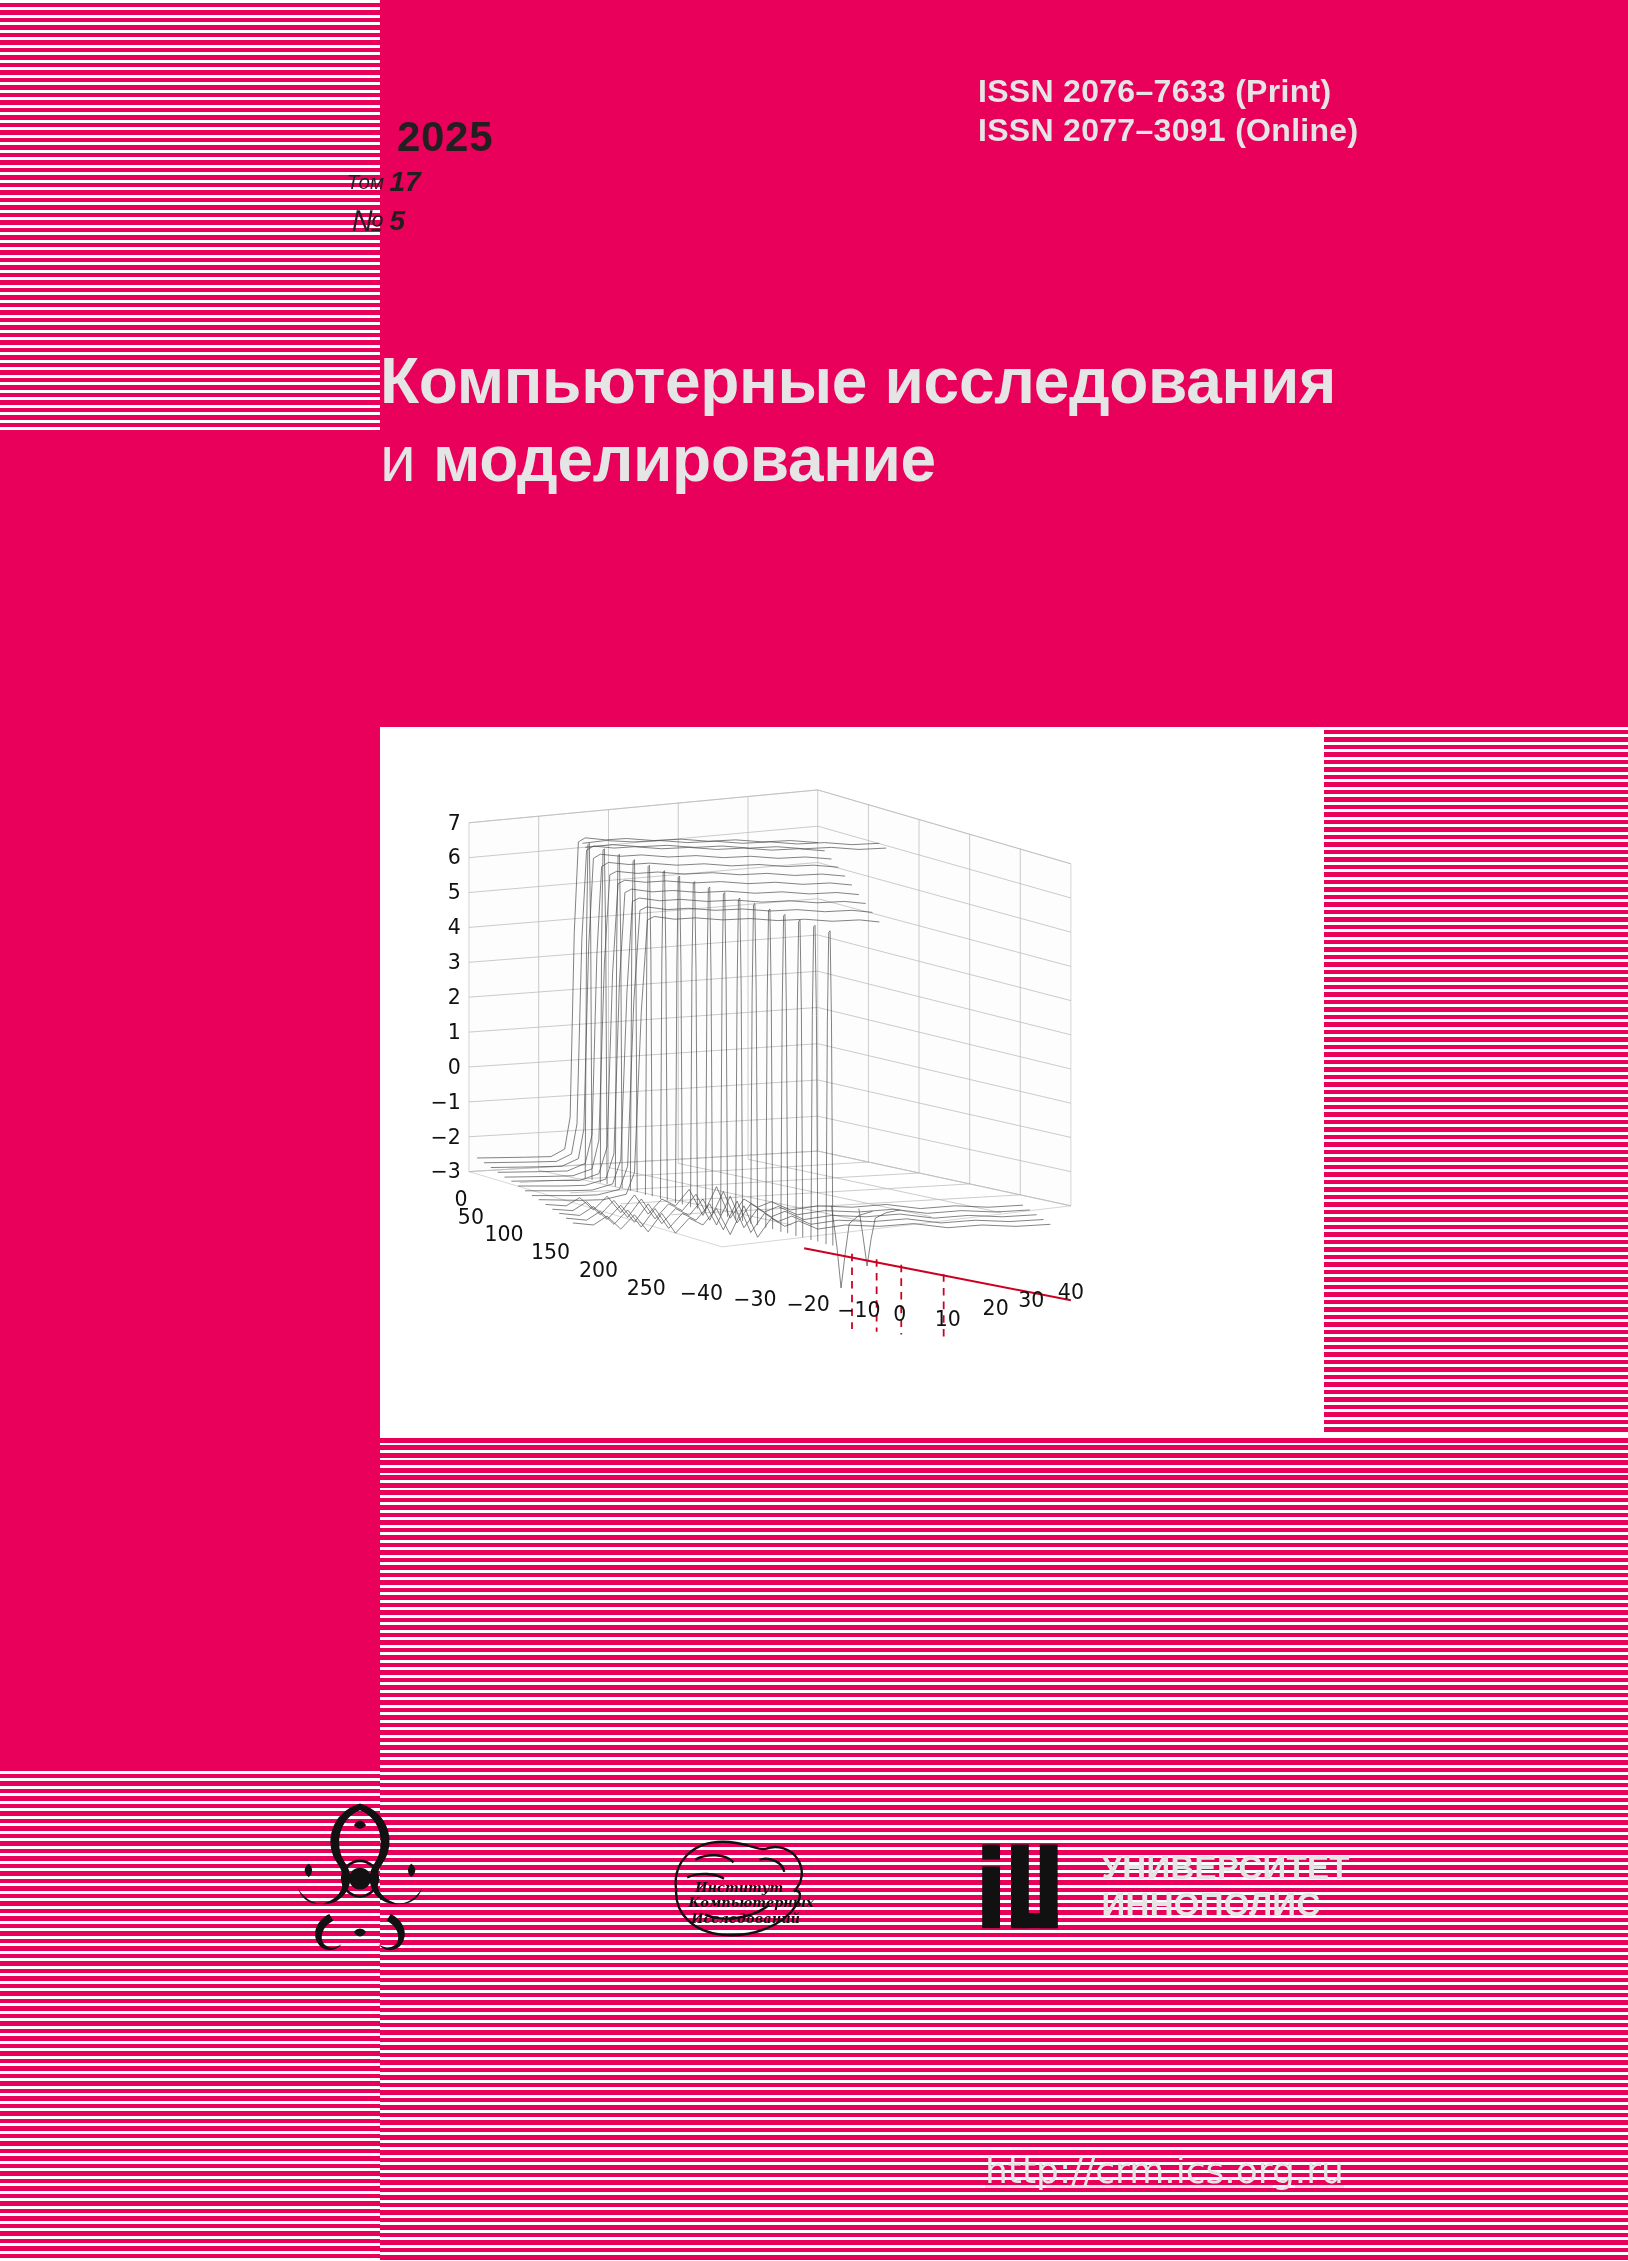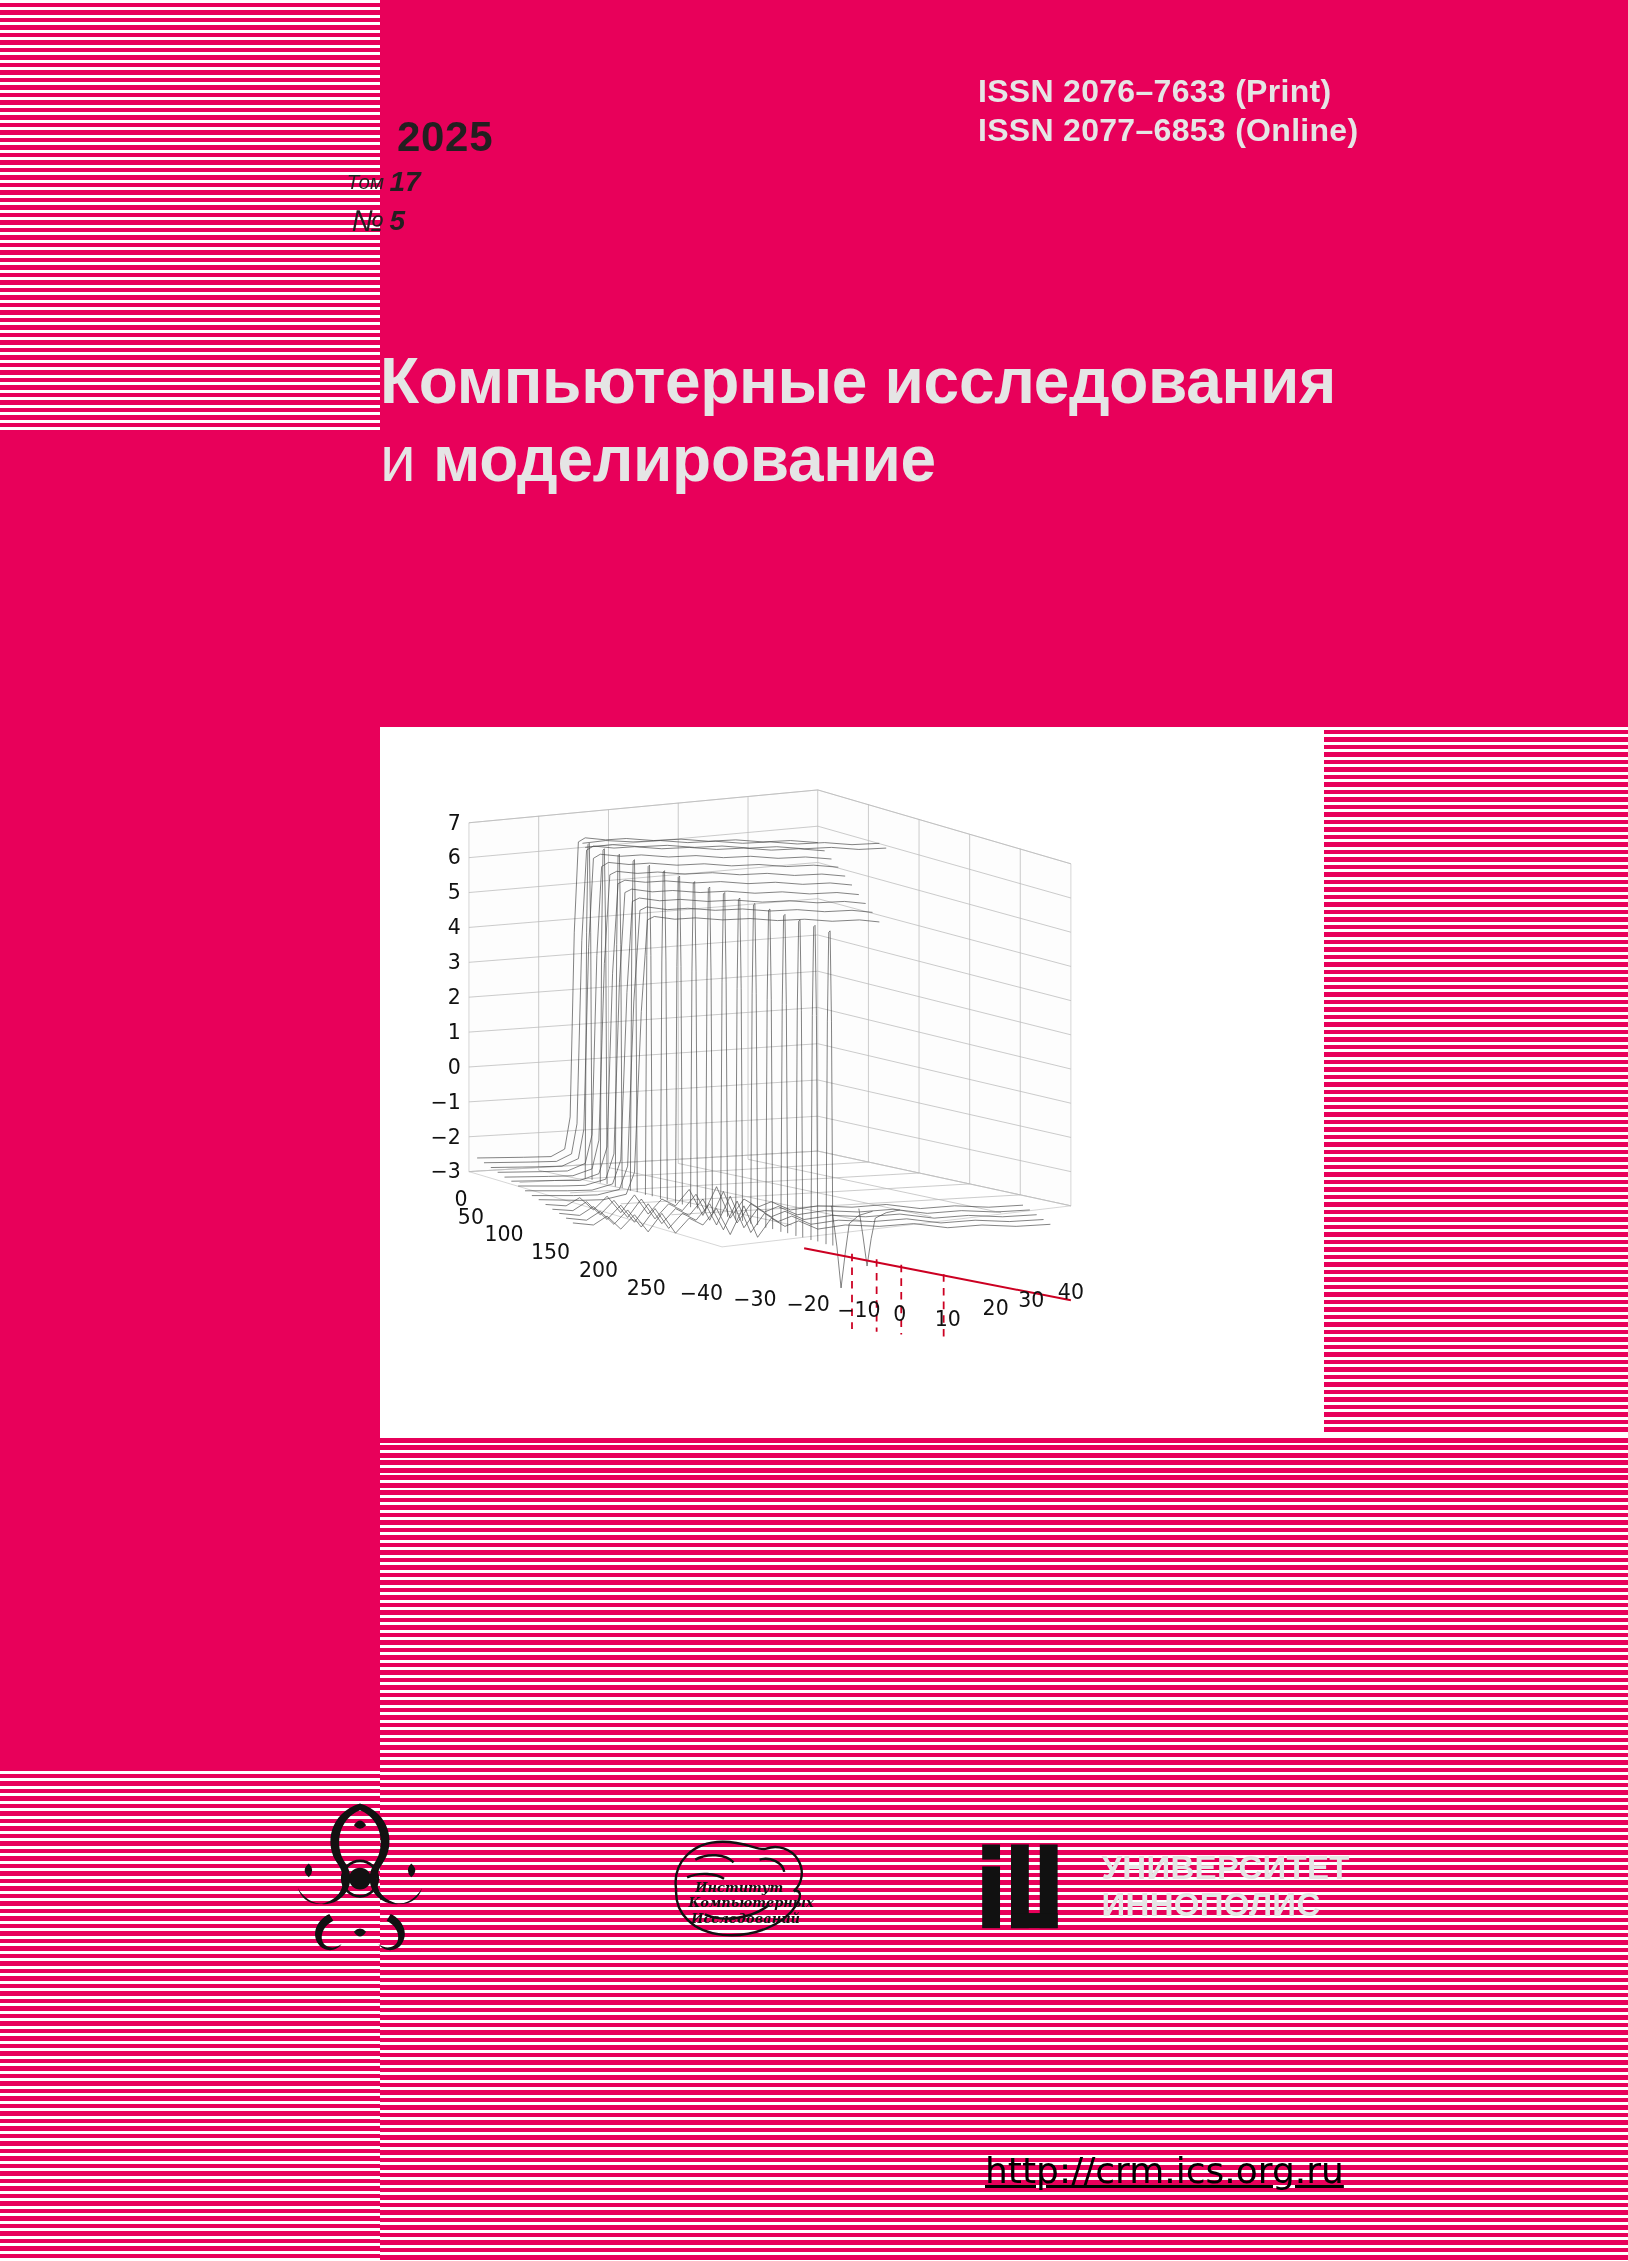--- a/index.html
+++ b/index.html
@@ -157,38 +157,38 @@
     line-height: 1.12;
     margin-left: 20.5px;
     letter-spacing: 0.3px;
   }
 
   
   #site-url {
     position: absolute;
     left: 985px;
     top: 2150px;
-    color: #000000;
+    color: #e5e5e5;
     font-size: 36px;
     text-decoration: underline;
     letter-spacing: 0px;
     font-family: "DejaVu Sans", sans-serif;
   }
 </style>
 </head>
 <body>
 
 <div class="stripes" id="stripe-top-left"></div>
 <div class="stripes" id="stripe-right"></div>
 <div class="stripes" id="stripe-bottom"></div>
 <div class="stripes" id="stripe-left-lower"></div>
 
 <div id="issn-block">
   <div>ISSN 2076–7633 (Print)</div>
-  <div>ISSN 2077–6853 (Online)</div>
+  <div>ISSN 2077–3091 (Online)</div>
 </div>
 
 <div id="issue-block">
   <div class="year">2025</div>
   <div class="row">
     <span class="lbl">Том</span>
     <span class="val">17</span>
   </div>
   <div class="row">
     <span class="lbl num">№</span>

